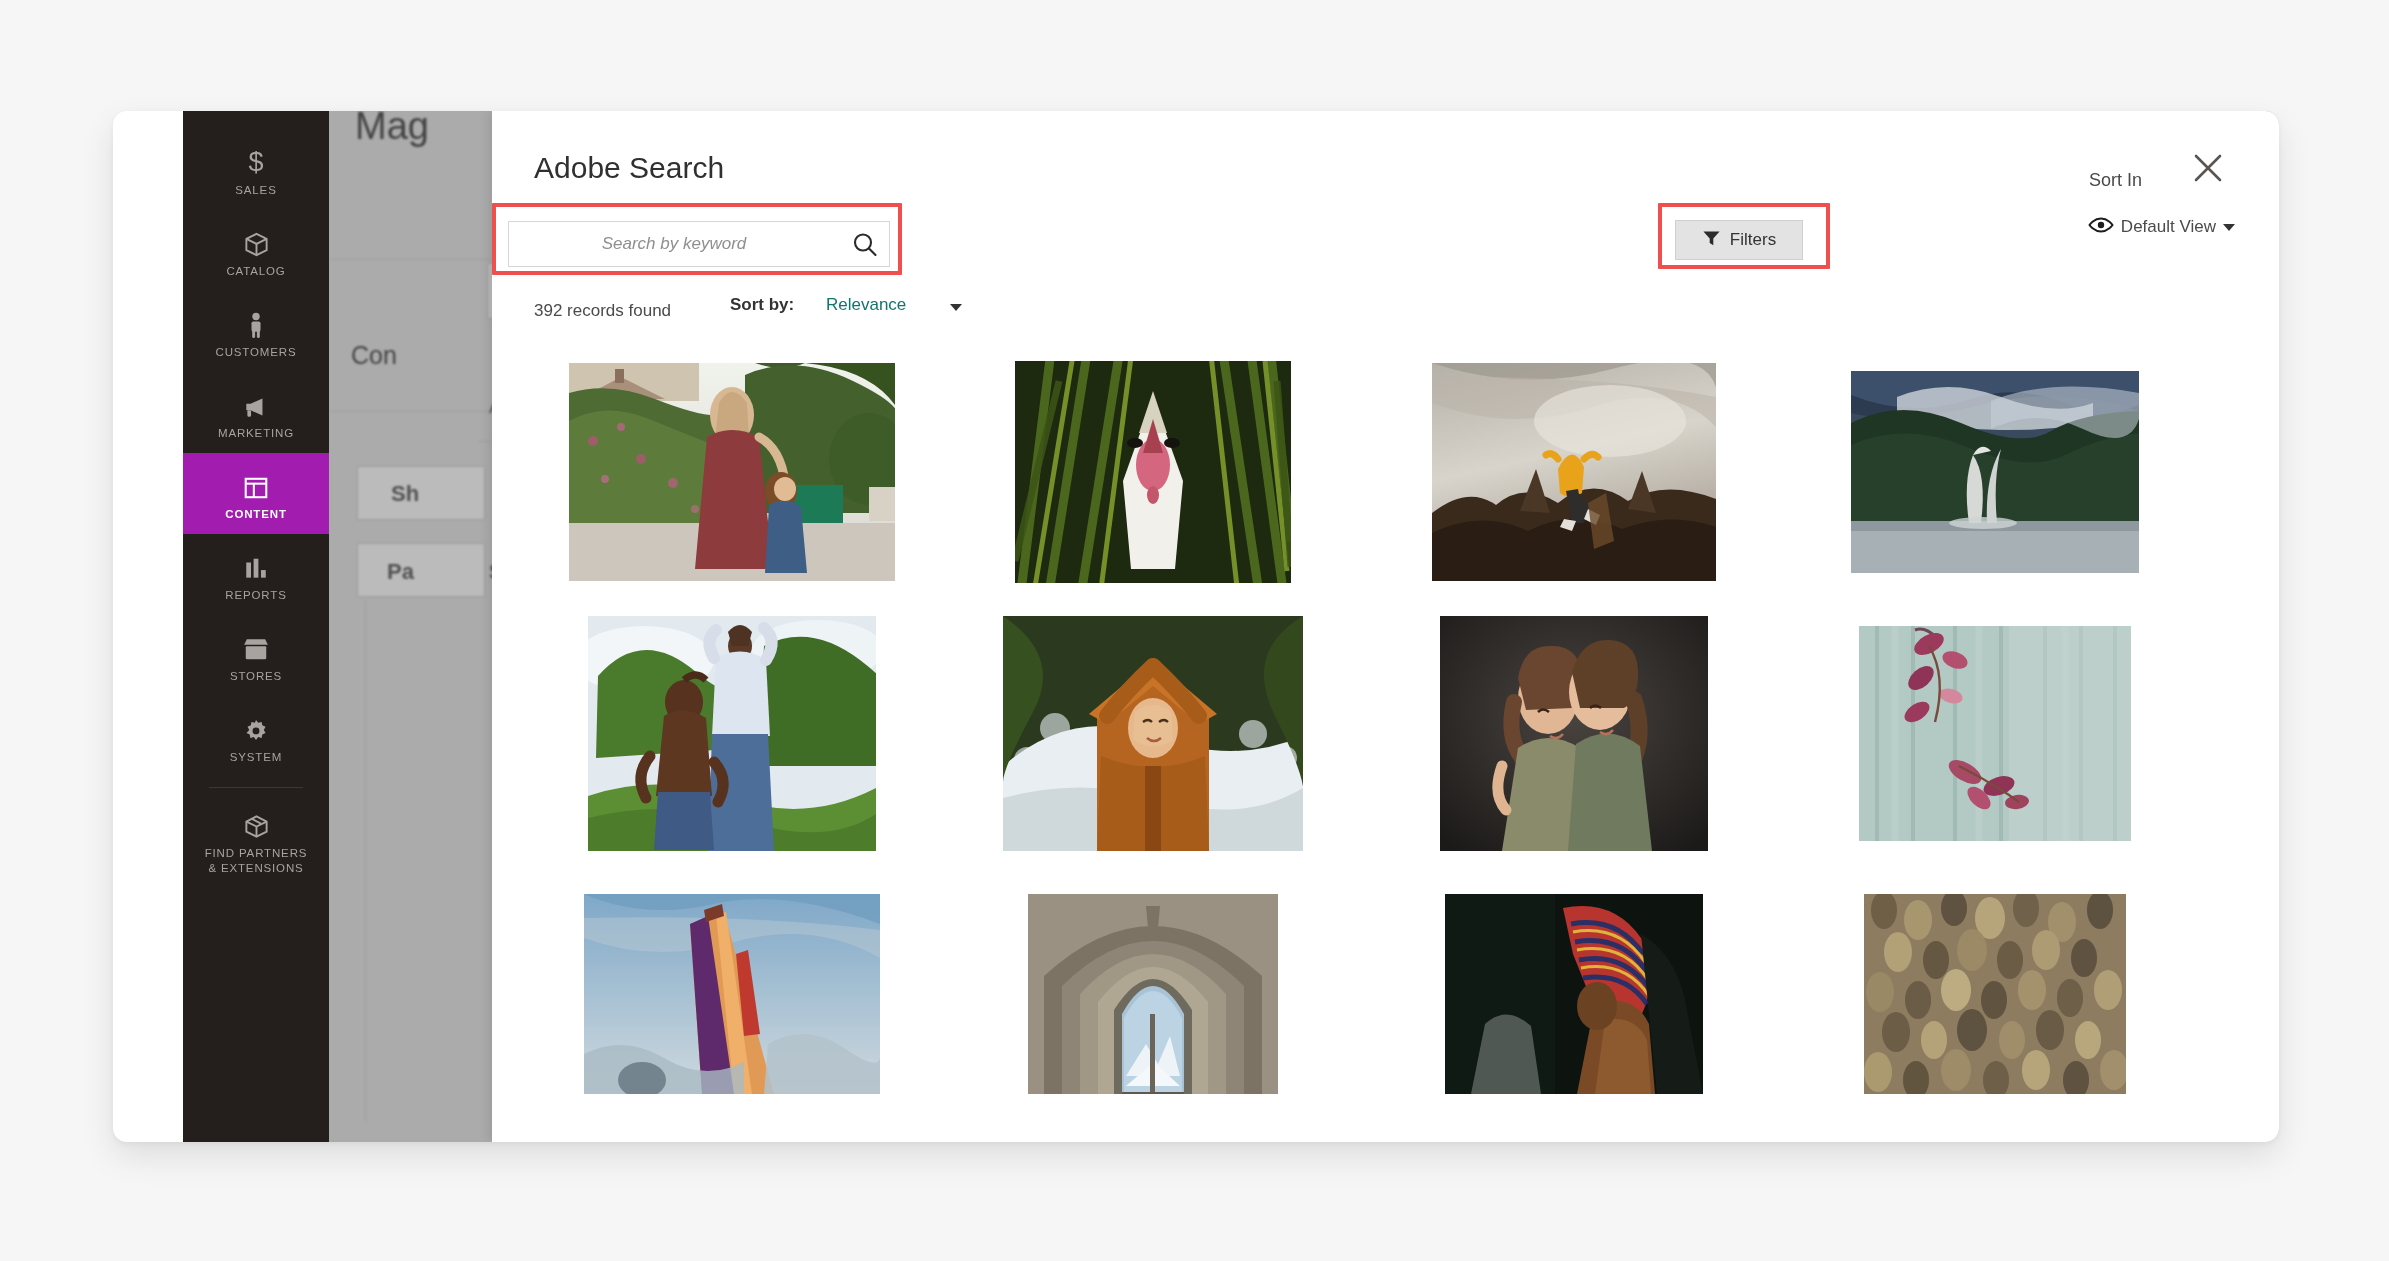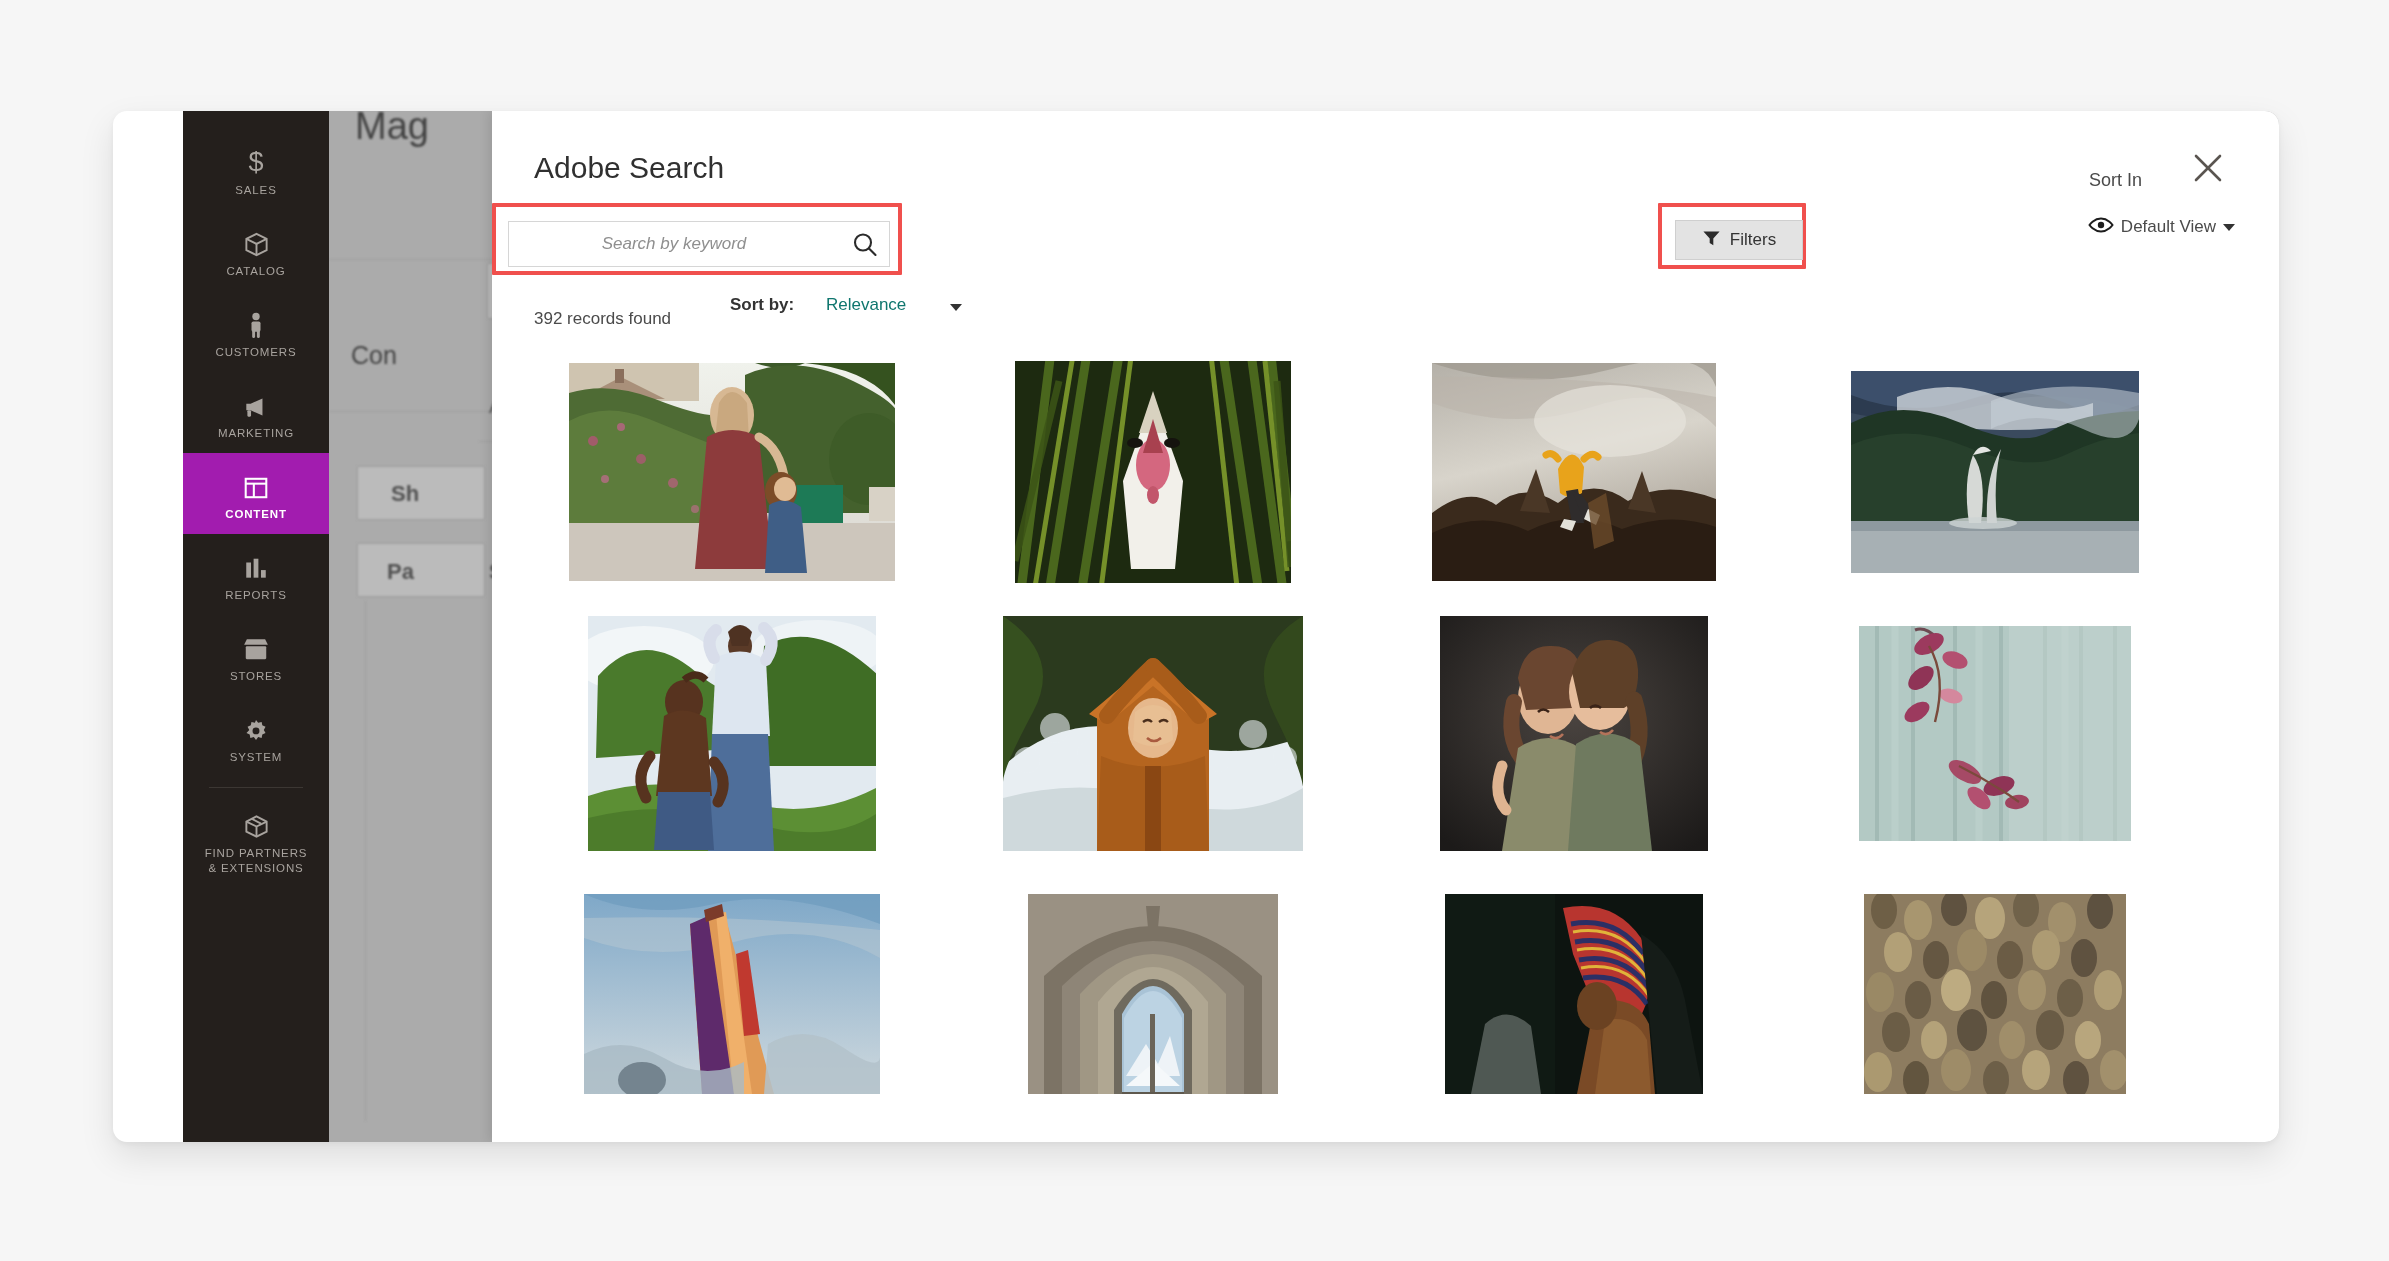--- a/index.html
+++ b/index.html
@@ -109,21 +109,21 @@
   #close-btn svg { display:block; }
 
   
   .anno {
     position: absolute;
     border: 4px solid #f0504d;
     background: #ffffff;
     border-radius: 1px;
   }
   #anno-search  { left: 0px;    top: 92px; width: 410px; height: 72px; }
-  #anno-filters { left: 1166px; top: 92px; width: 148px; height: 66px; text-align: center; }
+  #anno-filters { left: 1166px; top: 92px; width: 172px; height: 66px; text-align: center; }
 
   
   #search-wrap {
     position: absolute;
     left: 12px; top: 14px;
     width: 382px; height: 46px;
     border: 1px solid #d6d6d6;
     background: #ffffff;
   }
   #search-input {
@@ -172,21 +172,21 @@
     border-top: 7px solid #333;
   }
 
   
   #results-bar {
     position: absolute;
     left: 42px; top: 178px;
     right: 44px; height: 40px;
   }
   #records-found {
-    position:absolute; left:0; top:20px;
+    position:absolute; left:0; top:12px;
     font-size: 17px; color: #4b4b4b;
   }
   #sort-label {
     position:absolute; left: 196px; top:6px;
     font-size:17px; color:#333; font-weight: bold;
   }
   #sort-value {
     position:absolute; left: 292px; top:6px;
     font-size:17px; color:#0f766e; cursor:pointer;
   }

